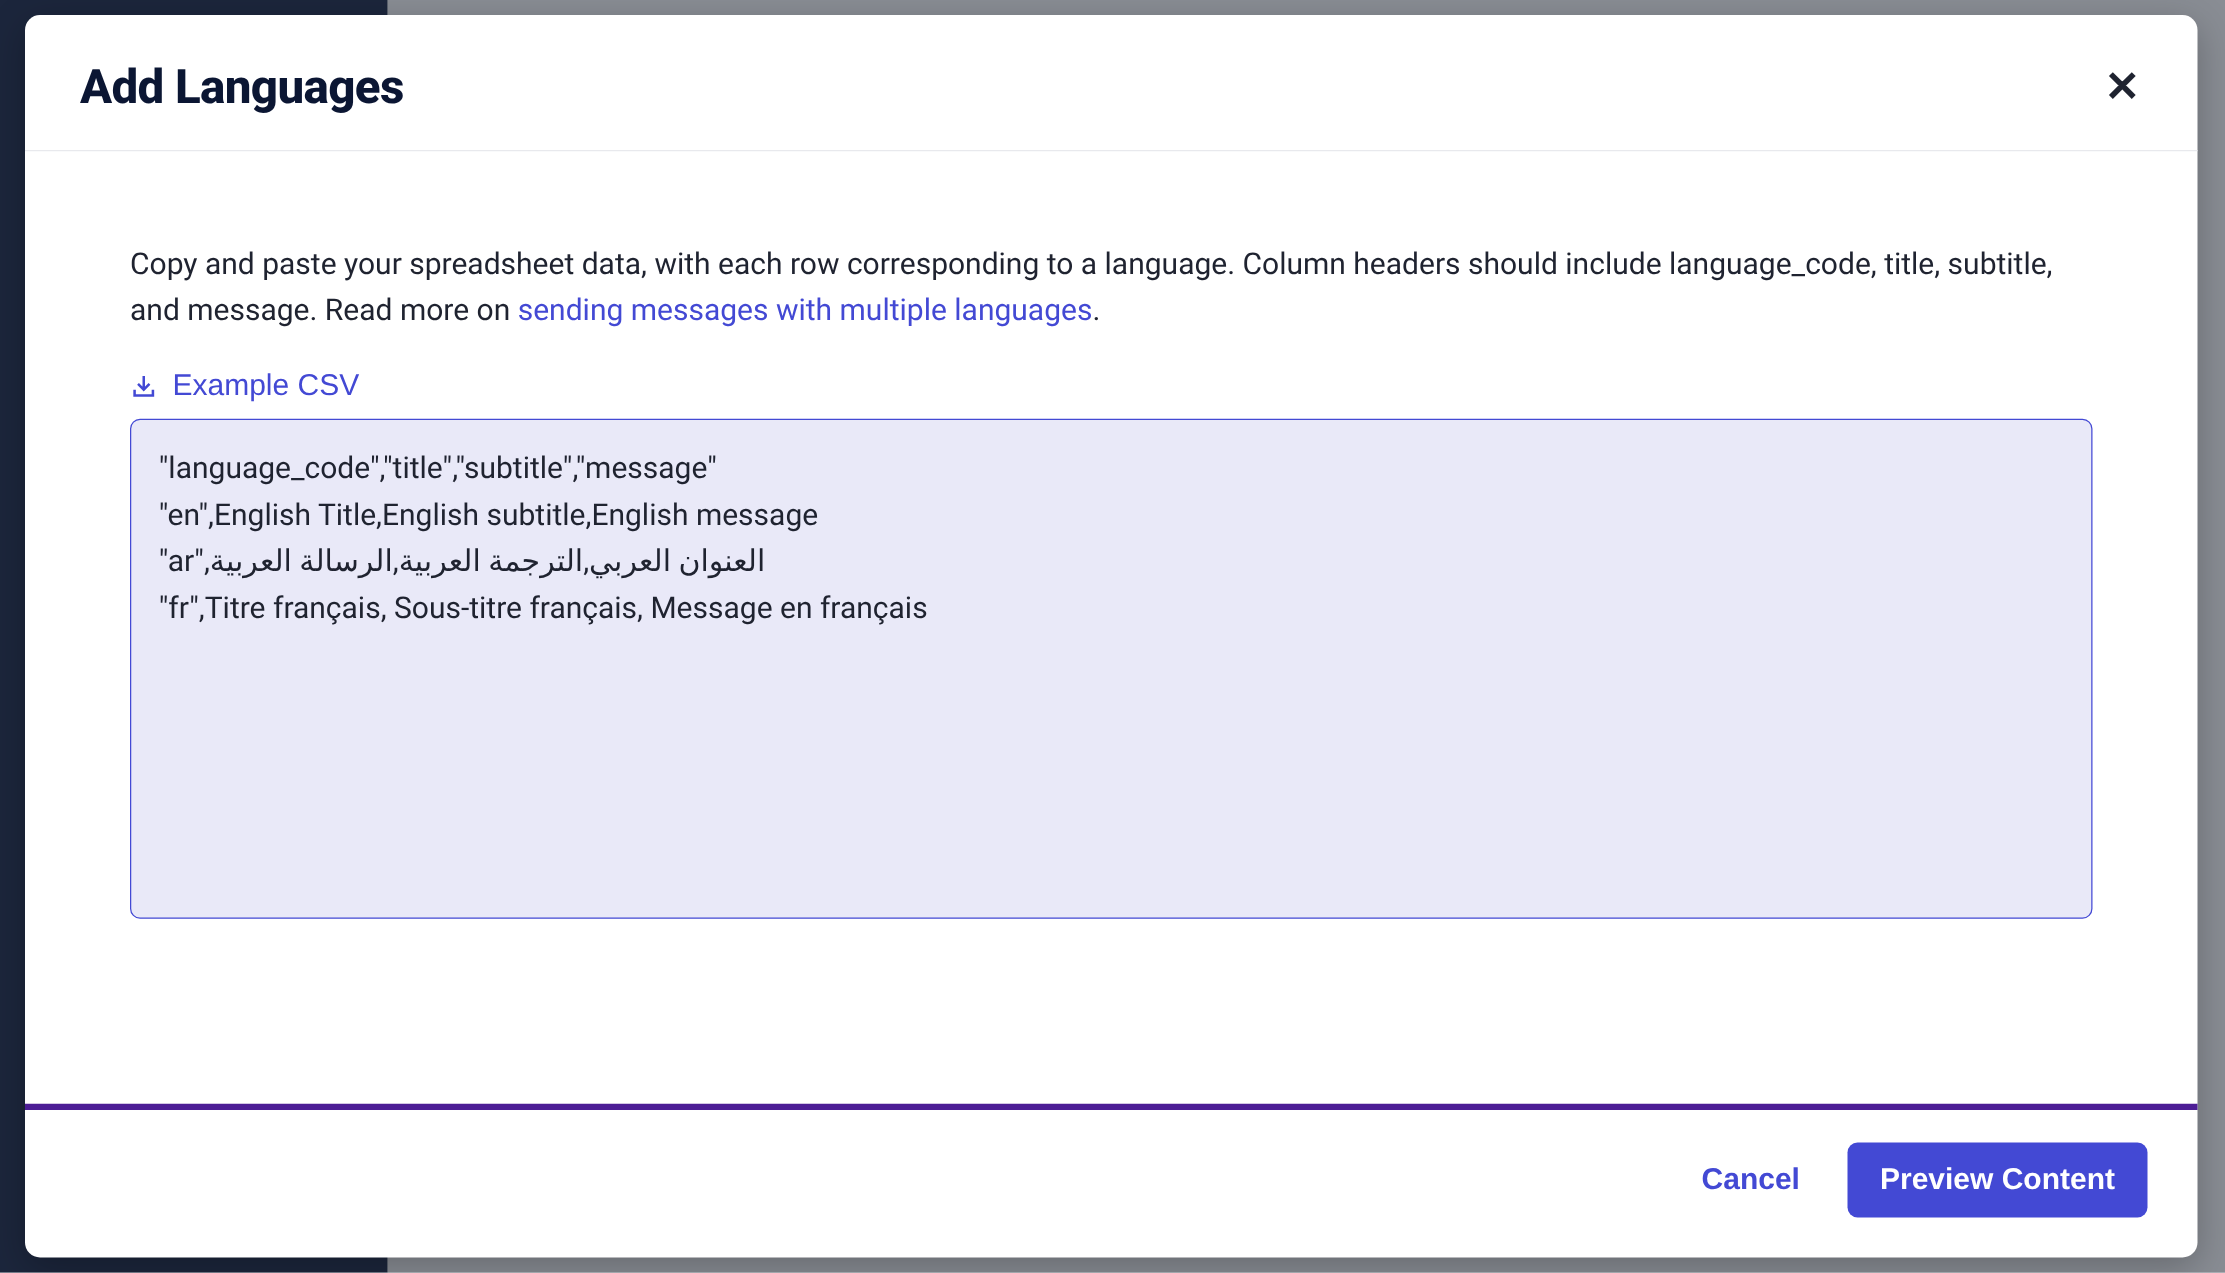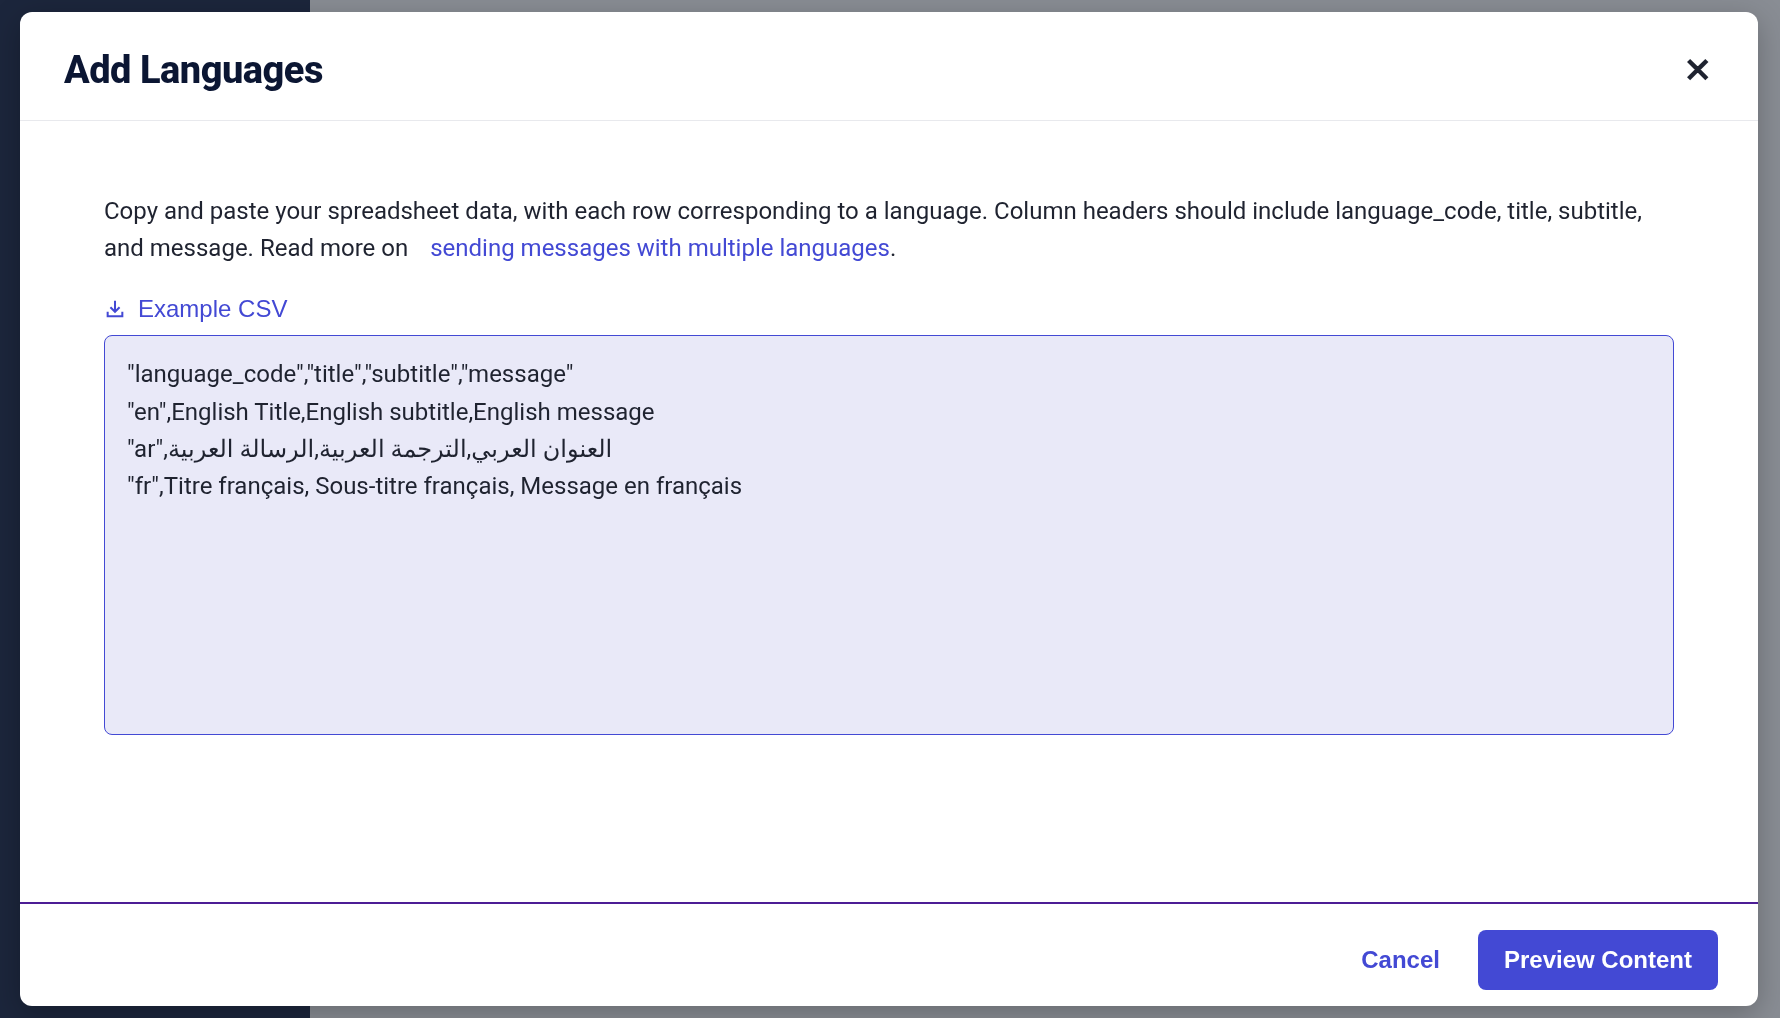--- a/index.html
+++ b/index.html
@@ -86,21 +86,20 @@
     }
     .instruction {
       font-size: 24px;
       line-height: 1.55;
       color: #1f2330;
       margin-bottom: 28px;
     }
     .instruction a {
       color: #4349d4;
       text-decoration: none;
-      margin-left: 16px;
     }
     .example-csv {
       display: inline-flex;
       align-items: center;
       gap: 12px;
       color: #4349d4;
       font-size: 24px;
       font-weight: 500;
       text-decoration: none;
       cursor: pointer;
@@ -127,22 +126,22 @@
       line-height: 1.55;
       color: #1f2330;
       resize: none;
       outline: none;
     }
     .modal-footer {
       display: flex;
       justify-content: flex-end;
       align-items: center;
       gap: 28px;
-      padding: 26px 40px 16px 40px;
-      border-top: 2px solid #4c1d95;
+      padding: 26px 40px 32px 40px;
+      border-top: 5px solid #4c1d95;
     }
     .btn-cancel {
       background: none;
       border: none;
       color: #4349d4;
       font-size: 24px;
       font-weight: 600;
       cursor: pointer;
       padding: 12px 10px;
     }

